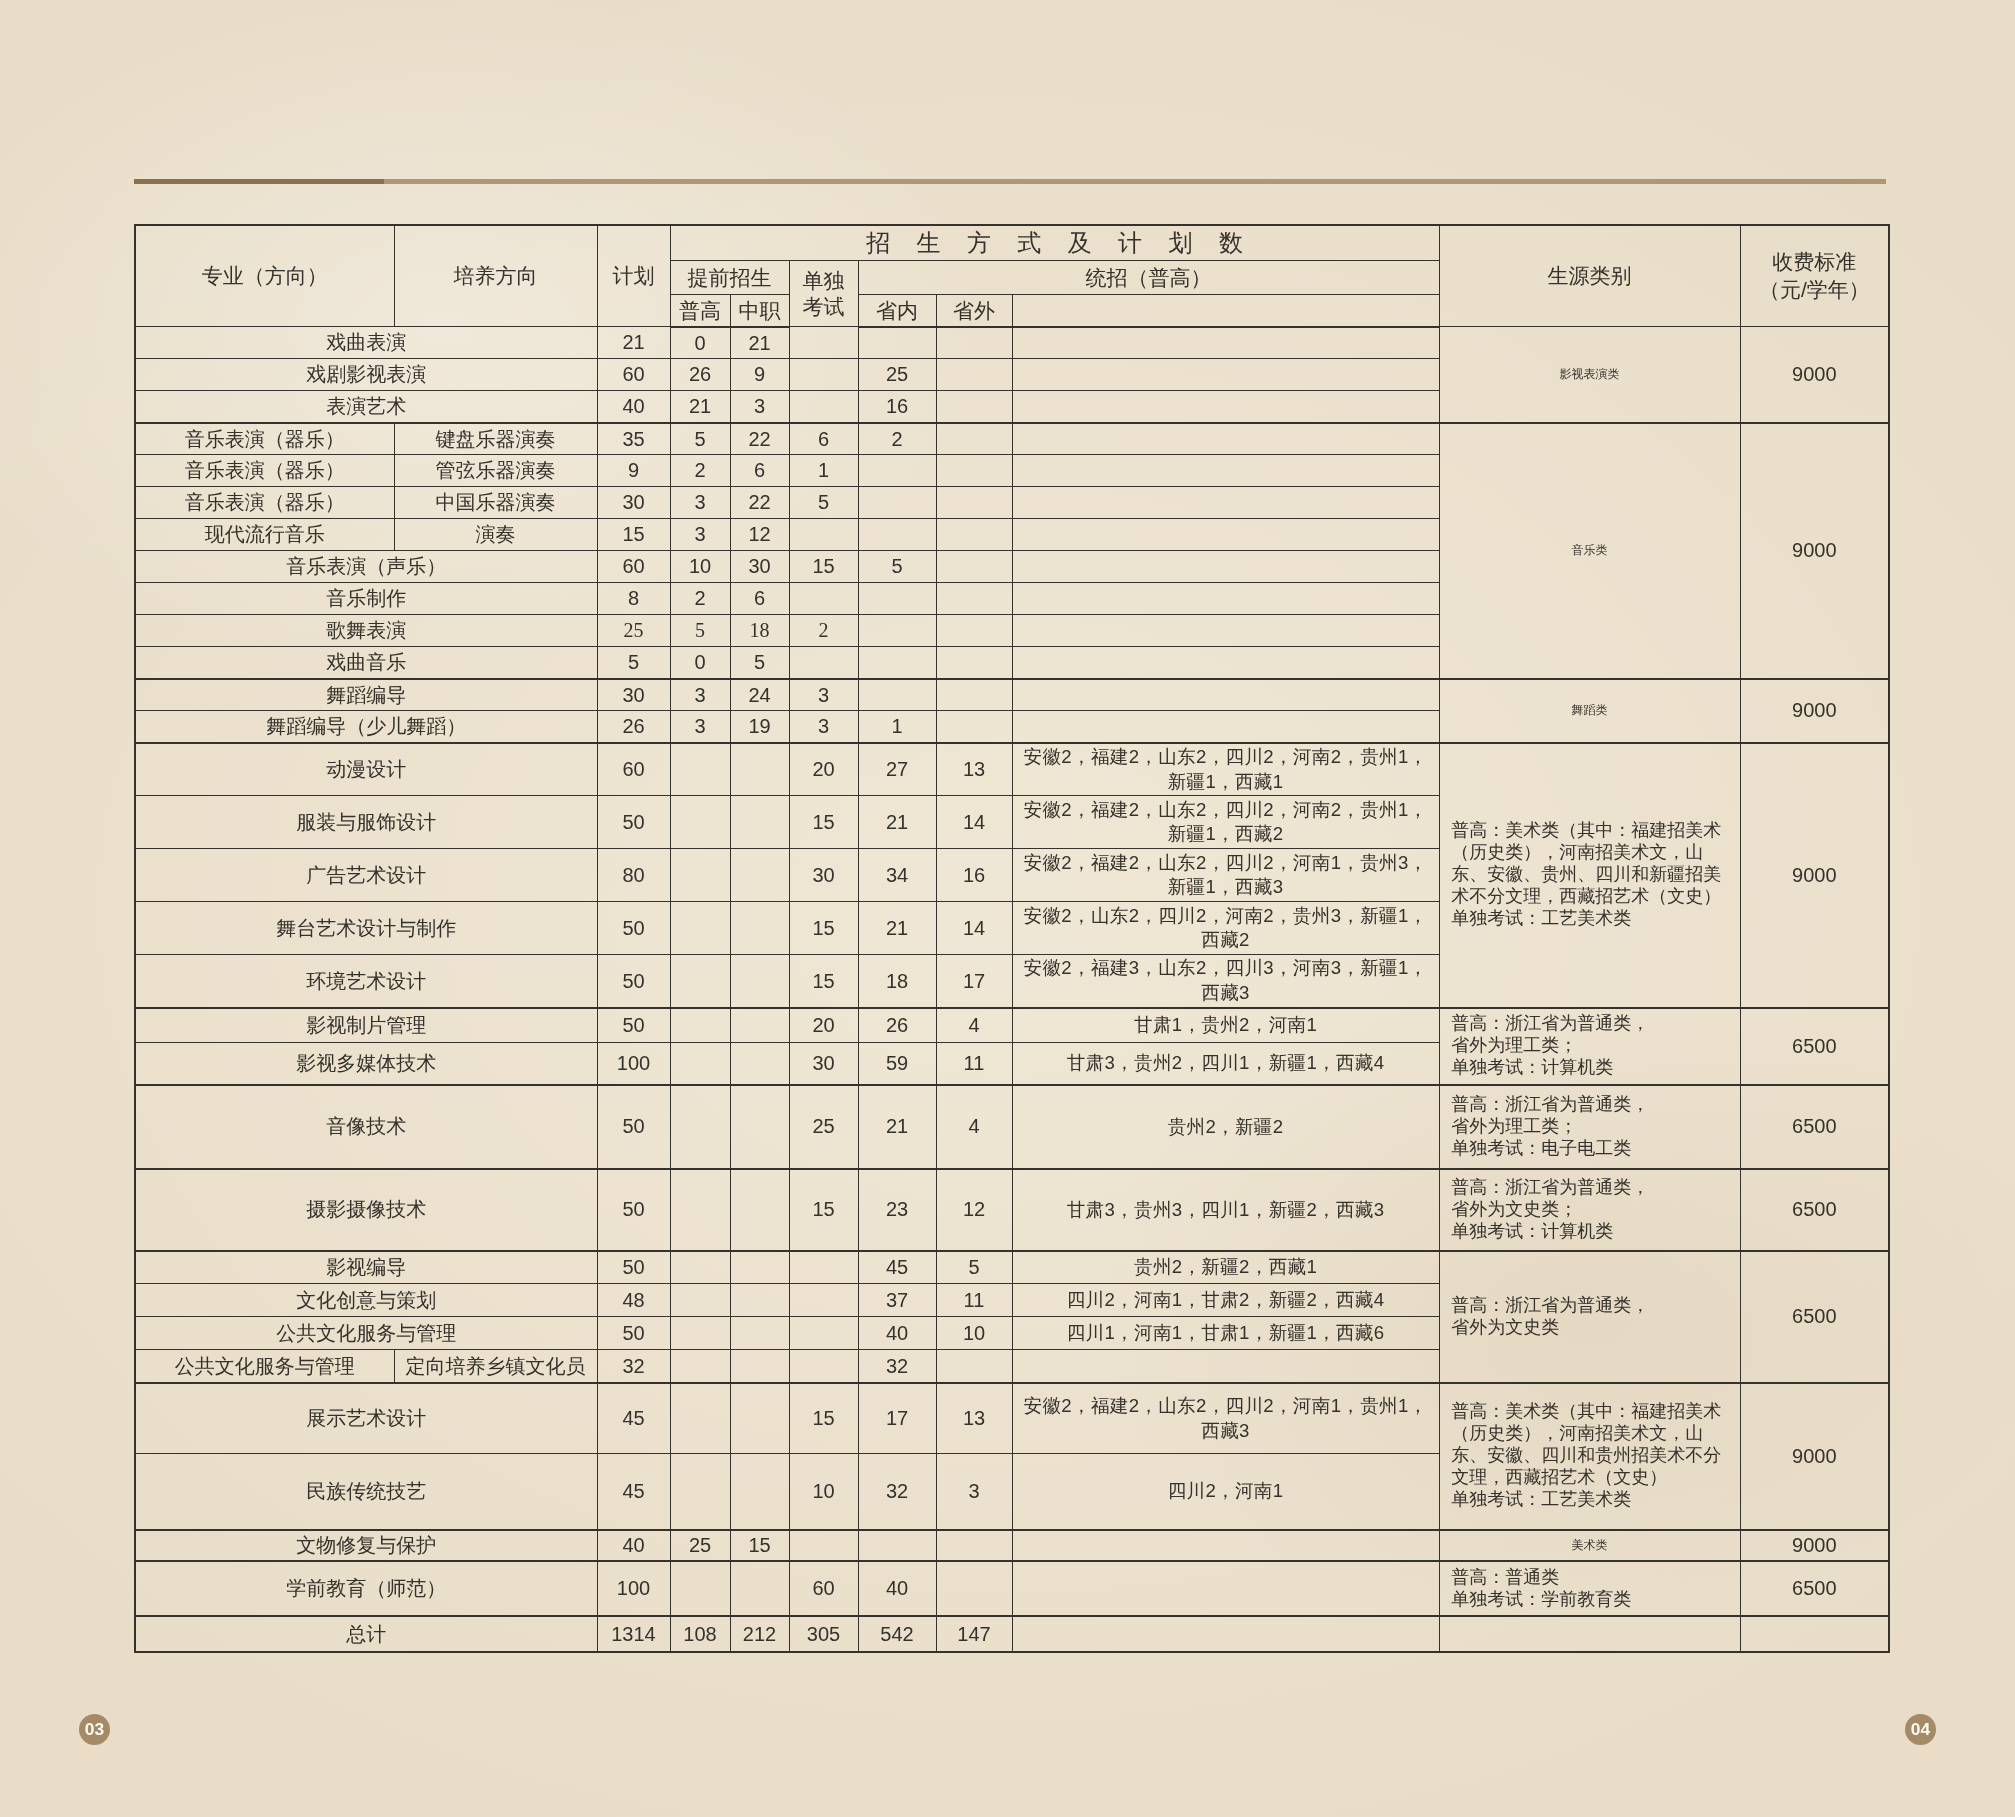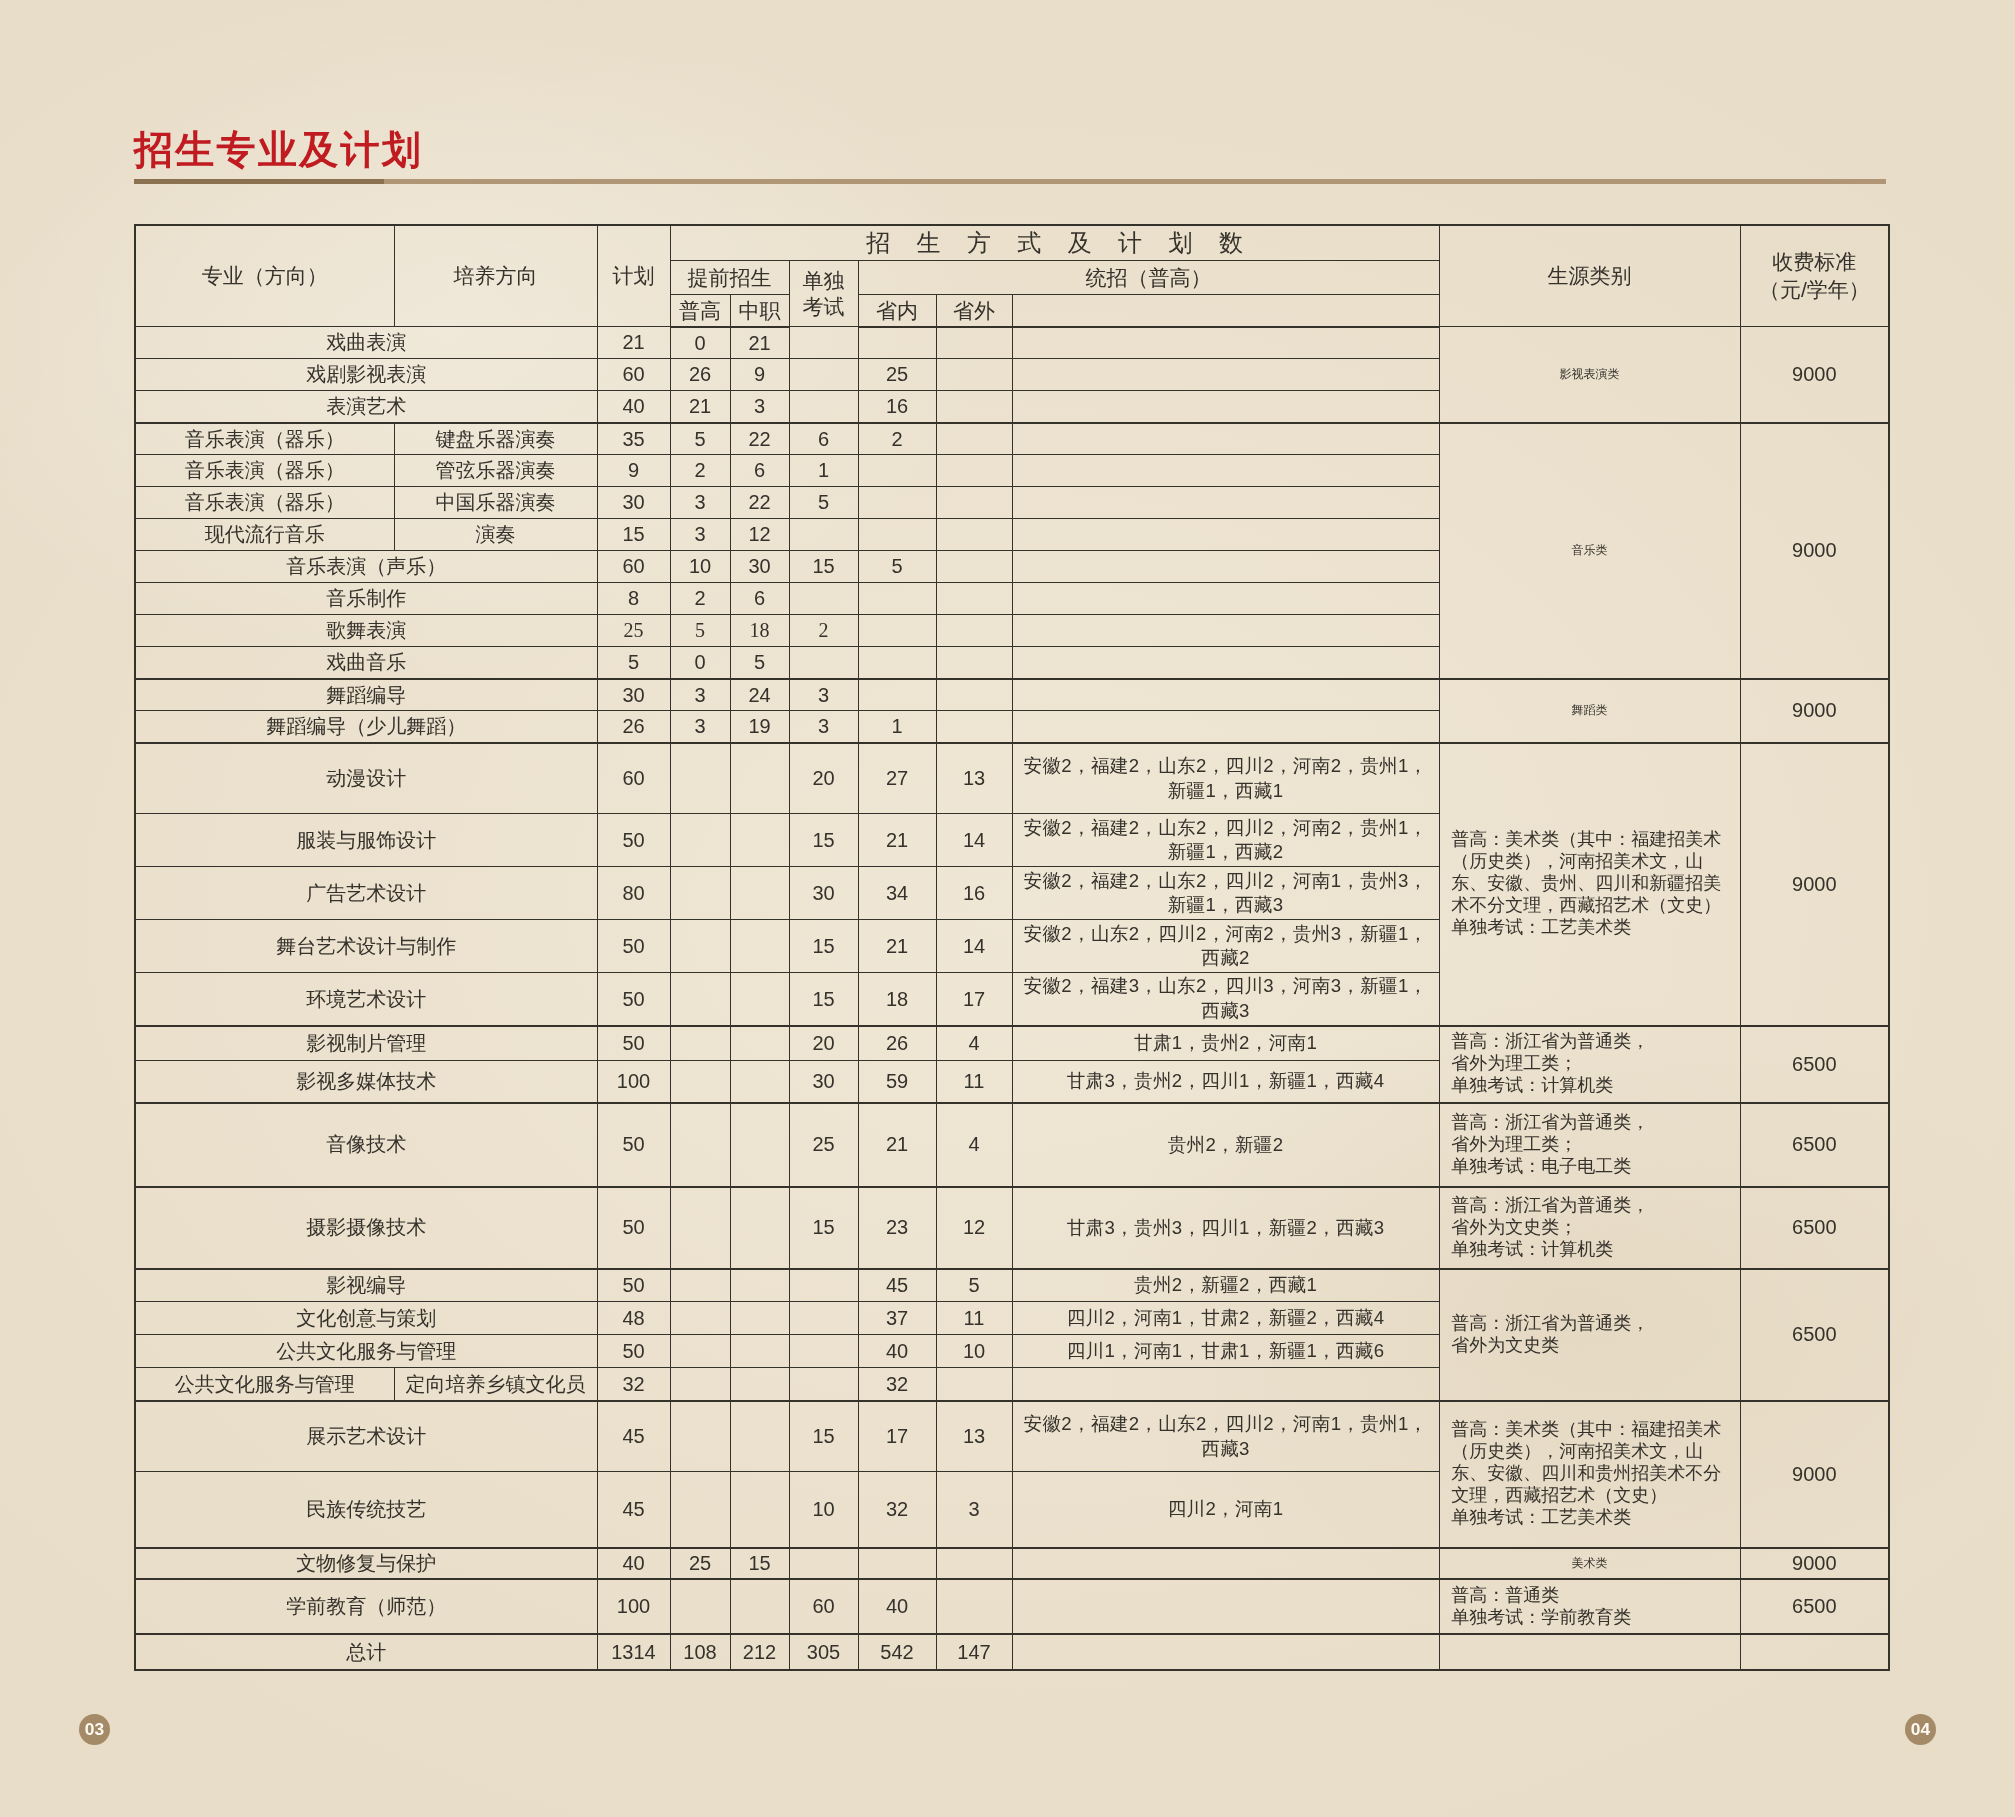--- a/index.html
+++ b/index.html
@@ -63,21 +63,20 @@
     display:flex;align-items:center;justify-content:center;
   }
   .badge-left{left:79px;top:1714px;}
   .badge-right{left:1905px;top:1714px;}
 </style>
 </head>
 <body>
 
 <div class="page">
 
-  <h1 class="title">招生专业及计划</h1>
   <div class="rule">
       <span class="rule-dark"></span>
     </div>
 
   <table class="enroll">
     <colgroup>
       <col style="width:259px">
         <col style="width:203px">
         <col style="width:73px">
       <col style="width:60px">
@@ -247,21 +246,21 @@
         <tr style="height: 32px;">
           <td class="c-major" colspan="2">舞蹈编导（少儿舞蹈）</td>
           <td>26</td>
           <td>3</td>
           <td>19</td>
           <td>3</td>
           <td>1</td>
           <td></td>
           <td class="c-notes"></td>
         </tr>
-        <tr class="thick" style="height: 71px;">
+        <tr class="thick" style="height: 53px;">
           <td class="c-major" colspan="2">动漫设计</td>
           <td>60</td>
           <td></td>
           <td></td>
           <td>20</td>
           <td>27</td>
           <td>13</td>
           <td class="c-notes">安徽2，福建2，山东2，四川2，河南2，贵州1，新疆1，西藏1</td>
           <td class="c-source l" rowspan="5">普高：美术类（其中：福建招美术（历史类），河南招美术文，山东、安徽、贵州、四川和新疆招美术不分文理，西藏招艺术（文史）
 单独考试：工艺美术类</td>

